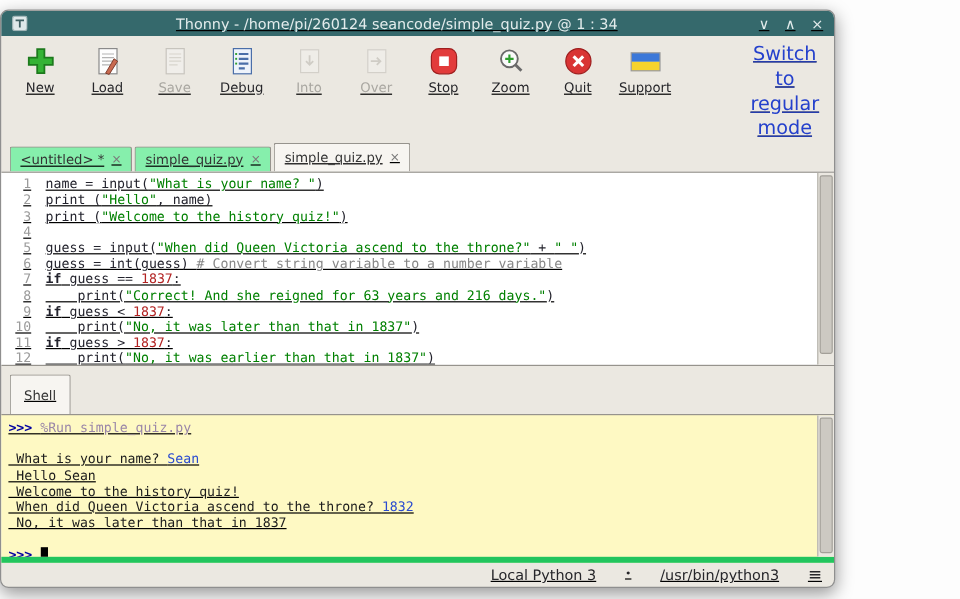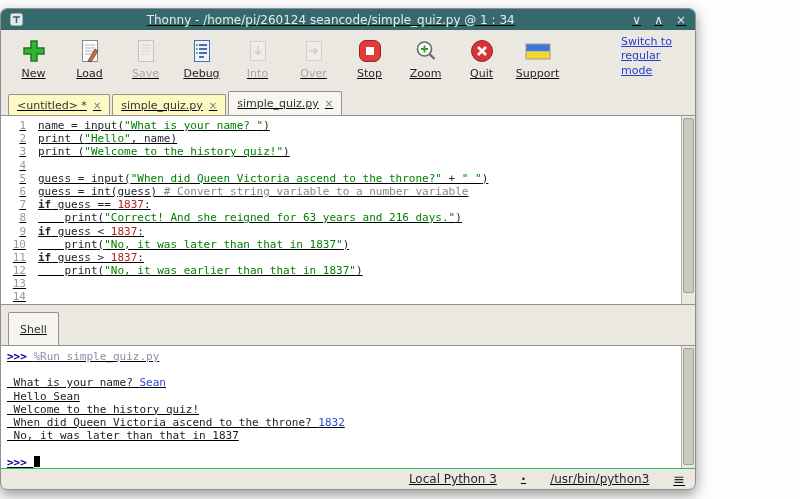--- a/index.html
+++ b/index.html
@@ -17,25 +17,25 @@
   .winctl span { cursor:default; font-size:12px; line-height:1; color:#e3ecec; }
 
   
   .toolbar { flex:0 0 60px; display:flex; align-items:flex-start; padding:4px 8px 0 8px; }
   .tbuttons { display:flex; gap:7px; }
   .tbtn { width:49px; display:flex; flex-direction:column; align-items:center; gap:1px; padding-top:2px; }
   .ticon { height:30px; display:flex; align-items:center; justify-content:center; }
   .tlabel { font-size:11px; color:#26262a; }
   .tbtn.disabled .tlabel { color:#a9a7a1; }
   .tbtn.disabled .ticon { opacity:.5; }
-  .mode-link { margin-left:auto; width:66px; font-size:11px; line-height:1.3; color:#2440cc; text-decoration:underline; text-align:left; padding-top:1px; cursor:pointer; }
+  .mode-link { margin-left:auto; width:66px; font-size:16px; line-height:1.3; color:#2440cc; text-decoration:underline; text-align:center; padding-top:1px; cursor:pointer; }
 
   
   .tabbar { flex:0 0 25px; display:flex; align-items:flex-end; padding-left:7px; gap:2px; }
-  .tab { height:21px; display:flex; align-items:center; gap:6px; padding:0 8px; background:#fef9c3;
+  .tab { height:21px; display:flex; align-items:center; gap:6px; padding:0 8px; background:#86efac;
     border:1px solid #96938d; border-bottom:none; border-radius:2px 2px 0 0; font-size:11px; color:#333; }
   .tab.active { background:#f7f5f1; height:24px; }
   .tab-close { color:#7a7a7a; font-size:10px; }
 
   
   .editor { flex:1 1 auto; background:#ffffff; border-top:1px solid #96938d; border-bottom:1px solid #96938d; display:flex; overflow:hidden; }
   .gutter { flex:0 0 32px; text-align:right; padding:3px 7px 0 0; font:11px/13.2px "DejaVu Sans Mono","Liberation Mono",monospace; color:#9a9a9a; }
   .gl { height:13.2px; }
   .code { flex:1 1 auto; padding:3px 0 0 5px; font:11px/13.2px "DejaVu Sans Mono","Liberation Mono",monospace; color:#23232d; overflow:hidden; }
   .cl { height:13.2px; white-space:pre; }
@@ -45,21 +45,21 @@
   .tk-k { font-weight:bold; color:#23232d; }
 
   .vscroll { flex:0 0 14px; background:#ebe8e1; border-left:1px solid #b5b2ab; position:relative; }
   .vthumb { position:absolute; left:1px; right:1px; top:2px; background:#ccc9c2; border:1px solid #a3a099; border-radius:2px; }
 
   
   .sash { flex:0 0 7px; }
   .shellhdr { flex:0 0 19px; display:flex; align-items:flex-end; padding-left:7px; }
   .shelltab { height:19px; display:flex; align-items:center; padding:16px 11px; background:#f7f5f1;
     border:1px solid #96938d; border-bottom:none; border-radius:2px 2px 0 0; font-size:11px; color:#333; }
-  .shell { flex:0 0 124px; background:#ffffff; border-top:1px solid #96938d; border-bottom:1px solid #22c55e; display:flex; overflow:hidden; }
+  .shell { flex:0 0 124px; background:#fef9c3; border-top:1px solid #96938d; border-bottom:5px solid #22c55e; display:flex; overflow:hidden; }
   .shellbody { flex:1 1 auto; padding:4px 0 0 6px; font:11px/13.2px "DejaVu Sans Mono","Liberation Mono",monospace; overflow:hidden; }
   .sl { height:13.2px; white-space:pre; }
   .sh-prompt { color:#0000a0; font-weight:bold; }
   .sh-magic { color:#9a86a8; }
   .sh-out { color:#1c1c1c; }
   .sh-inp { color:#2a4bd0; }
   .sh-cursor { display:inline-block; width:6px; height:11px; background:#000; vertical-align:-1px; }
 
   
   .statusbar { flex:0 0 20px; display:flex; align-items:center; justify-content:flex-end; gap:24px; padding:0 10px; font-size:12px; color:#26262a; }

